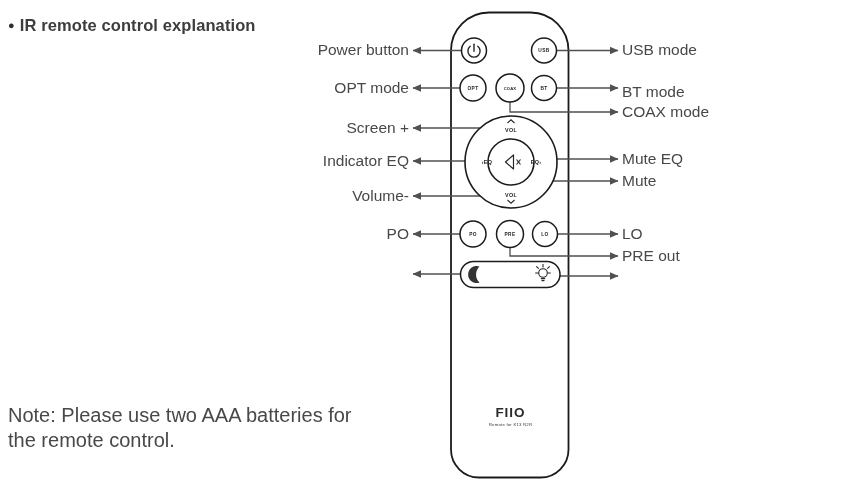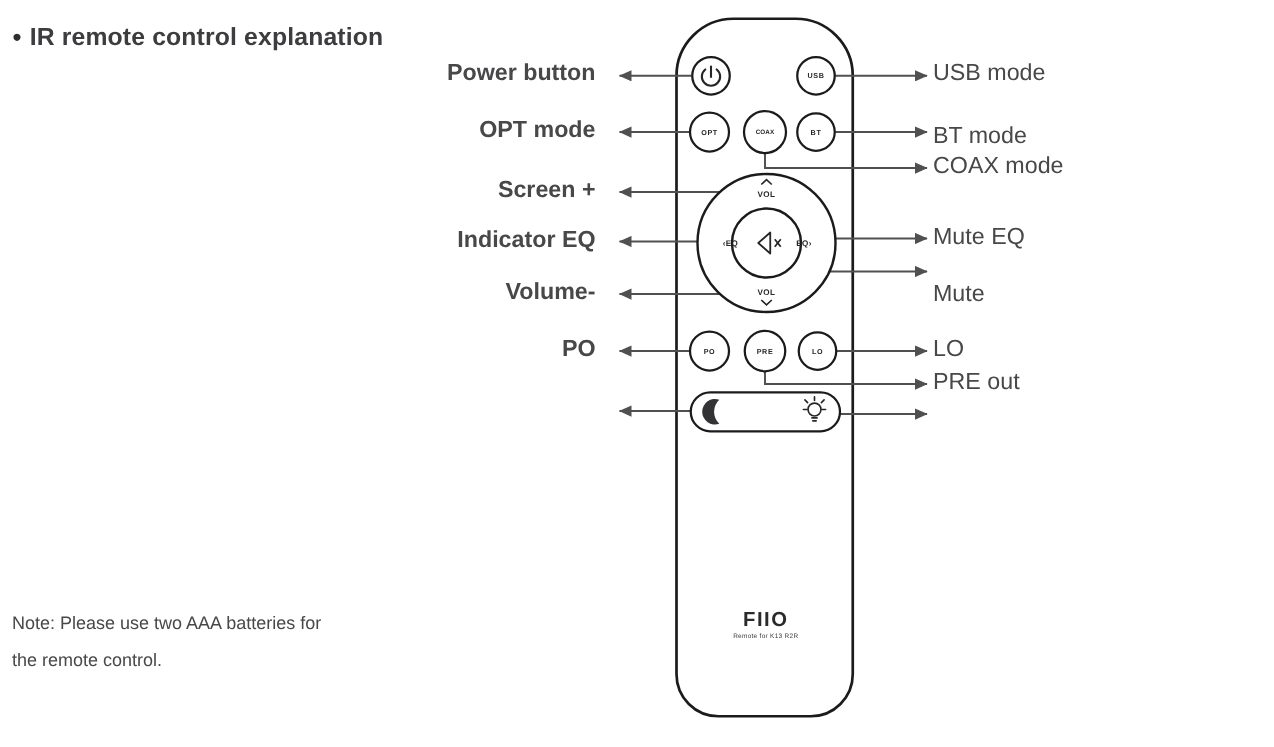--- a/index.html
+++ b/index.html
@@ -10,25 +10,25 @@
   .title {
     position:absolute; left:8px; top:16px;
     display:flex; align-items:center; gap:5px;
     font-size:16.5px; font-weight:700; color:#3d3d3f; letter-spacing:0.1px;
   }
   .title .bullet { font-size:11px; line-height:1; color:#2e2e30; }
   .callout {
     position:absolute; font-size:15.5px; color:#48484a;
     white-space:nowrap; transform:translateY(-52%);
   }
-  .callout.left  { right:452px; text-align:right;font-weight:bold; }
+  .callout.left  { right:440px; text-align:right; }
   .callout.right { left:622px;text-align:right; }
   .note {
     position:absolute; left:8px; top:403px;
-    font-size:12px; color:#48484a; line-height:25px;
+    font-size:20px; color:#48484a; line-height:25px;
   }
   svg { position:absolute; left:0; top:0; }
   .outline { fill:#ffffff; stroke:#1b1b1d; }
   .conn { stroke:#505052; stroke-width:1.3; fill:none; }
   .btn-label { font:700 4.8px "Liberation Sans",sans-serif; letter-spacing:0.4px; fill:#262628; text-anchor:middle; }
   .btn-label-sm { font:700 4.2px "Liberation Sans",sans-serif; letter-spacing:0.1px; fill:#262628; text-anchor:middle; }
   .dial-label { font:700 5.4px "Liberation Sans",sans-serif; letter-spacing:0.3px; fill:#262628; text-anchor:middle; }
   .logo-text { font:900 13.5px "Liberation Sans",sans-serif; letter-spacing:1px; fill:#2b2b2d; text-anchor:middle; }
   .logo-sub { font:400 4.3px "Liberation Sans",sans-serif; fill:#3a3a3c; text-anchor:middle; letter-spacing:0.2px; }
   .icon-stroke { stroke:#262628; fill:none; }
@@ -126,21 +126,21 @@
   <div class="callout left" style="top:88px">OPT mode</div>
   <div class="callout left" style="top:128px">Screen +</div>
   <div class="callout left" style="top:161px">Indicator EQ</div>
   <div class="callout left" style="top:196px">Volume-</div>
   <div class="callout left" style="top:234px">PO</div>
 
   <div class="callout right" style="top:50px">USB mode</div>
   <div class="callout right" style="top:92px">BT mode</div>
   <div class="callout right" style="top:112px">COAX mode</div>
   <div class="callout right" style="top:159px">Mute EQ</div>
-  <div class="callout right" style="top:197px">Mute</div>
+  <div class="callout right" style="top:181px">Mute</div>
   <div class="callout right" style="top:234px">LO</div>
   <div class="callout right" style="top:256px">PRE out</div>
 
   <div class="note">
     <div>Note: Please use two AAA batteries for</div>
     <div>the remote control.</div>
   </div>
 
 </div>
 

